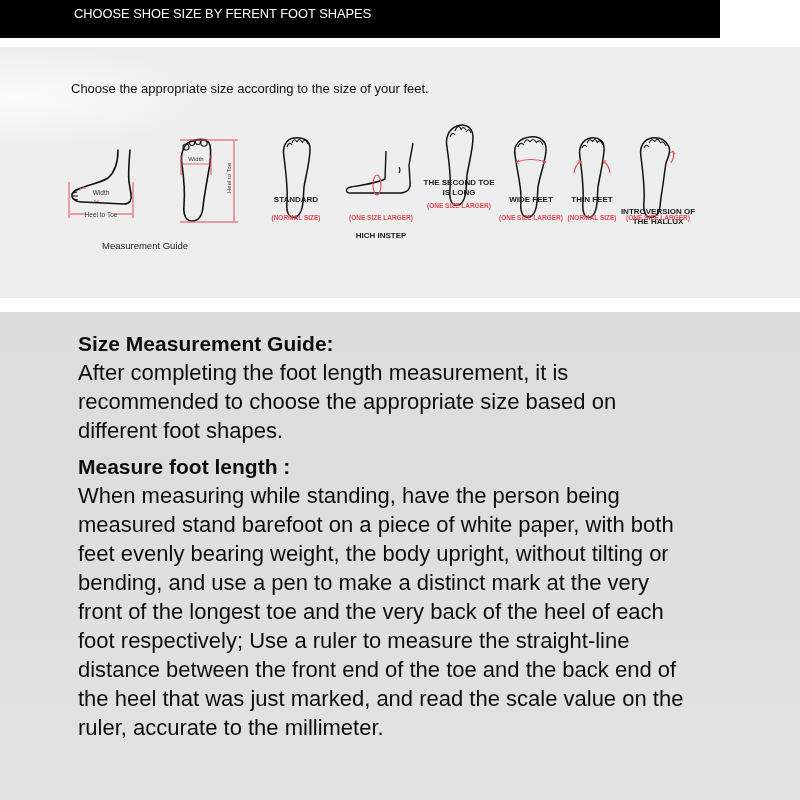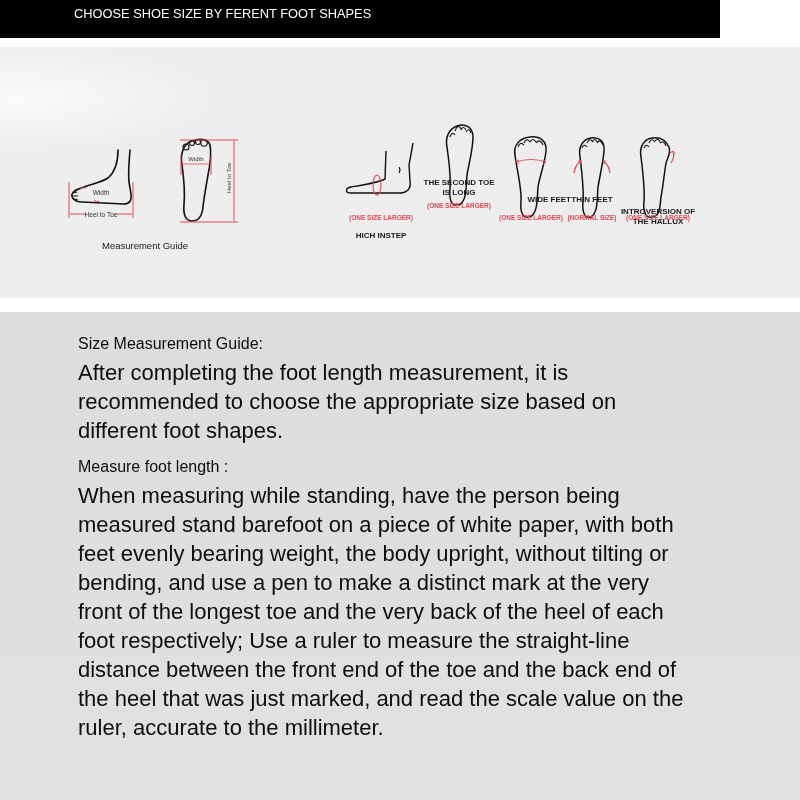--- a/index.html
+++ b/index.html
@@ -58,33 +58,34 @@
       position: absolute; left: 0; top: 312px; width: 800px; height: 488px;
       background: linear-gradient(180deg, #dddddd 0%, #dedede 40%, #e2e2e2 100%);
     }
     .article-inner {
       position: absolute; left: 78px; top: 17px; width: 620px;
       color: #0d0d0d;
       font-family: "Liberation Sans", sans-serif;
       font-size: 22px; line-height: 29px;
     }
     .article h2 {
-      font-size: 16px; font-weight: normal; line-height: 29px;
+      font-size: 21px; font-weight: bold; line-height: 29px;
     }
     .article p { margin: 0; }
     .article .spacer { height: 7px; }
   </style>
 </head>
 <body>
 
 <div class="header-bar">
   <div class="header-title">CHOOSE SHOE SIZE BY FERENT FOOT SHAPES</div>
 </div>
 
 <div class="guide-panel">
+  <div class="guide-intro">Choose the appropriate size according to the size of your feet.</div>
 
   <div class="figure" style="left:66px; top:95px;">
     <svg width="72" height="80" viewBox="0 0 72 80">
       <path d="M52 8 C52 20 49 30 42 36 C36 40 26 42 18 45 C12 47 8 48 6 52 C5 56 9 60 16 60 L58 62 C64 62 66 58 65 52 L63 40 C62 30 63 20 64 8" fill="none" stroke="#111" stroke-width="1.6" stroke-linecap="round"></path>
       <path d="M7 51 l4 -1 M7 54 l5 0 M8 57 l4 1" stroke="#111" stroke-width="1.2"></path>
       <path d="M14 47 q3 -2 6 -1" stroke="#e04a55" stroke-width="1" fill="none"></path>
       <path d="M28 58 q2 3 5 1" stroke="#e04a55" stroke-width="1" fill="none"></path>
       <line x1="3" y1="40" x2="3" y2="76" stroke="#e04a55" stroke-width="1"></line>
       <line x1="67" y1="40" x2="67" y2="76" stroke="#e04a55" stroke-width="1"></line>
       <line x1="4" y1="72" x2="20" y2="72" stroke="#e04a55" stroke-width="1"></line>
@@ -107,20 +108,28 @@
       <line x1="7" y1="20" x2="7" y2="40" stroke="#e04a55" stroke-width="1"></line>
       <line x1="37" y1="20" x2="37" y2="40" stroke="#e04a55" stroke-width="1"></line>
       <line x1="8" y1="29" x2="36" y2="29" stroke="#e04a55" stroke-width="0.8"></line>
       <text x="22" y="26" font-size="6" text-anchor="middle" fill="#333" font-family="Liberation Sans, sans-serif">Width</text>
       <text x="0" y="0" font-size="6" fill="#333" font-family="Liberation Sans, sans-serif" transform="translate(57 58) rotate(-90)">Heel to Toe</text>
     </svg>
   </div>
 
   <div class="measure-caption">Measurement Guide</div>
 
+  <div class="shape-col" style="left:256px; top:88px;">
+    <svg width="40" height="86" viewBox="0 0 40 86">
+      <path d="M8 22 C6 12 10 4 18 3 C26 2 34 4 34 14 C34 26 30 40 28 52 C27 64 28 78 20 82 C12 84 10 76 11 66 C12 54 10 38 8 22 Z" fill="none" stroke="#111" stroke-width="1.5"></path>
+      <path d="M11 12 q2 -6 5 -2 M16 8 q2 -6 5 -1 M21 7 q2 -5 5 0 M26 8 q3 -6 6 1" fill="none" stroke="#111" stroke-width="1.1"></path>
+    </svg>
+    <div class="shape-name" style="top:60px;">STANDARD</div>
+    <div class="shape-note" style="top:79px;">(NORMAL SIZE)</div>
+  </div>
 
   <div class="shape-col" style="left:341px; top:88px;">
     <svg width="80" height="86" viewBox="0 0 80 86">
       <path d="M45 16 L44 44 C36 48 22 50 10 52 C4 53 4 58 10 58 L60 58 C68 57 70 52 69 46 L68 30 L72 8" fill="none" stroke="#111" stroke-width="1.4"></path>
       <path d="M58 32 q2 3 0 6" fill="none" stroke="#111" stroke-width="1.1"></path>
       <ellipse cx="36" cy="50" rx="4" ry="10" fill="none" stroke="#e04a55" stroke-width="1.1"></ellipse>
     </svg>
     <div class="shape-name" style="top:60px;margin-top:36px;">HICH INSTEP</div>
     <div class="shape-note" style="top:79px;">(ONE SIZE LARGER)</div>
   </div>
@@ -134,21 +143,21 @@
     <div class="shape-note" style="top:79px;">(ONE SIZE LARGER)</div>
   </div>
 
   <div class="shape-col" style="left:491px; top:88px;">
     <svg width="46" height="86" viewBox="0 0 46 86">
       <path d="M7 20 C5 10 12 3 22 2 C32 1 39 6 38 16 C37 28 32 40 30 52 C29 64 30 78 22 82 C14 84 12 76 13 66 C14 54 9 36 7 20 Z" fill="none" stroke="#111" stroke-width="1.5"></path>
       <path d="M10 12 q2 -6 6 -2 M16 8 q3 -6 6 -1 M22 7 q3 -5 6 0 M28 8 q4 -5 7 2" fill="none" stroke="#111" stroke-width="1.1"></path>
       <path d="M8 27 q15 -5 30 0" fill="none" stroke="#e04a55" stroke-width="1.2"></path>
       <path d="M8 27 l3 -2 M8 27 l3 2 M38 27 l-3 -2 M38 27 l-3 2" stroke="#e04a55" stroke-width="1"></path>
     </svg>
-    <div class="shape-name" style="top:60px;text-align:right;">WIDE FEET</div>
+    <div class="shape-name" style="top:60px;">WIDE FEET</div>
     <div class="shape-note" style="top:79px;">(ONE SIZE LARGER)</div>
   </div>
 
   <div class="shape-col" style="left:552px; top:88px;">
     <svg width="46" height="86" viewBox="0 0 46 86">
       <path d="M11 22 C9 12 14 4 22 3 C30 2 36 6 35 16 C34 28 31 40 29 52 C28 64 29 78 22 82 C15 84 13 76 14 66 C15 54 13 38 11 22 Z" fill="none" stroke="#111" stroke-width="1.5"></path>
       <path d="M13 13 q2 -5 5 -1 M18 8 q3 -6 6 -1 M23 7 q3 -5 5 0 M28 8 q3 -5 6 2" fill="none" stroke="#111" stroke-width="1.1"></path>
       <path d="M5 38 q1 -8 7 -12 M41 38 q-1 -8 -7 -12" fill="none" stroke="#e04a55" stroke-width="1.2"></path>
       <path d="M12 26 l-3 0 M12 26 l-1 3 M34 26 l3 0 M34 26 l1 3" stroke="#e04a55" stroke-width="1"></path>
     </svg>

